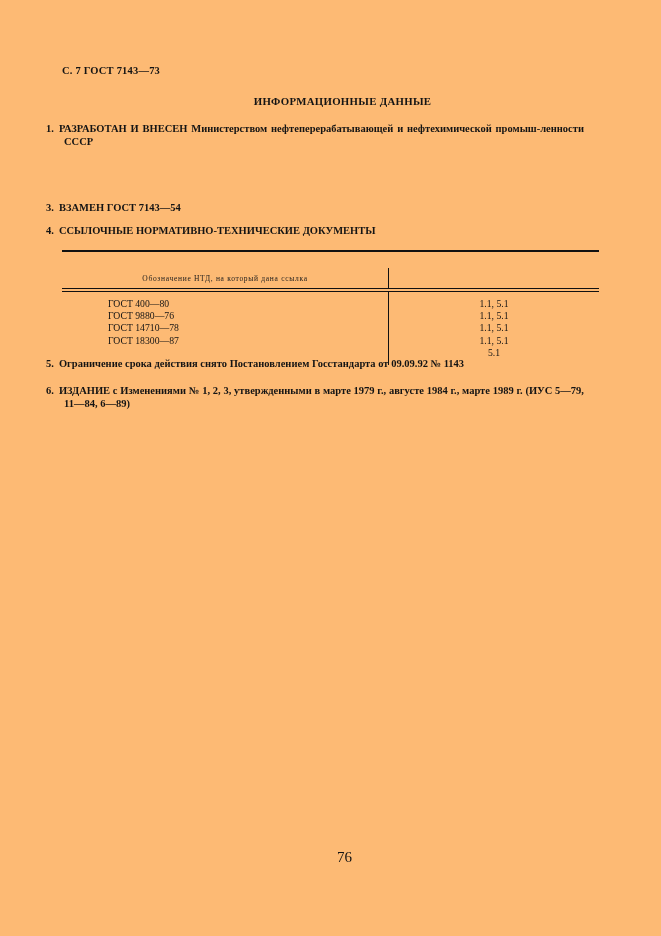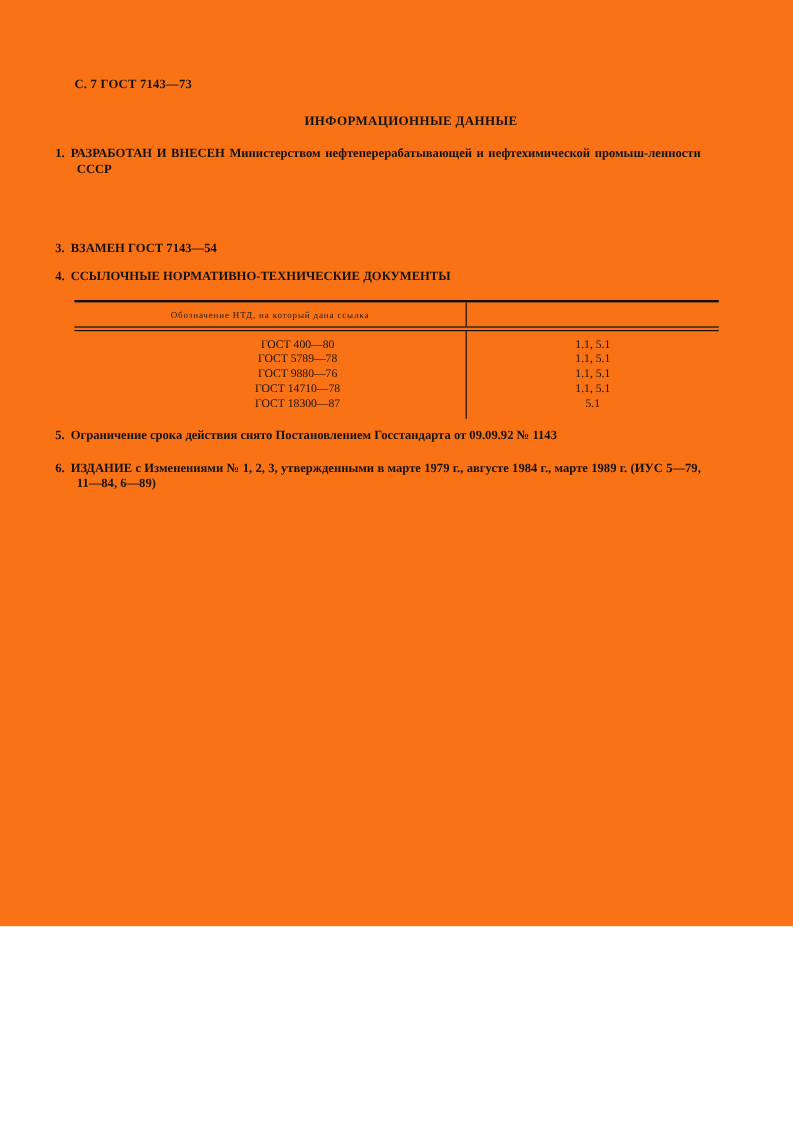--- a/index.html
+++ b/index.html
@@ -1,20 +1,20 @@
 <!DOCTYPE html>
 <html lang="ru"><head>
 <meta charset="utf-8">
 <style>
   html, body { margin: 0; padding: 0; background: #ffffff; }
   .page {
     position: relative;
     width: 661px;
-    height: 772px;
-    background: #f97316;
+    height: 936px;
+    background: #fdba74;
     font-family: "Liberation Serif", "DejaVu Serif", serif;
     color: #141414;
     overflow: hidden;
   }
   .page-header {
     position: absolute;
     left: 62px;
     top: 65px;
     font-size: 10.5px;
     font-weight: bold;
@@ -51,22 +51,22 @@
   .item5 { top: 357px; }
   .item6 { top: 384px; }
 
   .ref-table {
     position: absolute;
     left: 62px;
     top: 250px;
     width: 537px;
     border-top: 2px solid #111;
   }
-  .t-header { display: flex; border-bottom: 4px double #111; }
-  .t-col1 { width: 327px; border-right: 1px solid #111; box-sizing: border-box; text-align: center; }
+  .t-header { display: flex; border-bottom: 4px double #111; margin-top: 16px; }
+  .t-col1 { width: 327px; border-right: 1px solid #111; box-sizing: border-box; }
   .t-col2 { flex: 1; }
   .t-h-cell {
     font-size: 7.5px;
     letter-spacing: 0.7px;
     text-align: center;
     padding: 6px 2px 5px 2px;
     line-height: 9px;
     color: #1c1c1c;
   }
   .t-body { display: flex; }
@@ -104,21 +104,20 @@
     <span class="num">4.</span><span>ССЫЛОЧНЫЕ НОРМАТИВНО-ТЕХНИЧЕСКИЕ ДОКУМЕНТЫ</span>
   </div>
 
   <div class="ref-table">
     <div class="t-header">
       <div class="t-col1 t-h-cell">Обозначение НТД, на который дана ссылка</div>
     </div>
     <div class="t-body">
       <div class="t-col1 t-body-left">
         <div class="t-line">ГОСТ 400—80</div>
-        <div class="t-line">ГОСТ 5789—78</div>
         <div class="t-line">ГОСТ 9880—76</div>
         <div class="t-line">ГОСТ 14710—78</div>
         <div class="t-line">ГОСТ 18300—87</div>
       </div>
       <div class="t-col2 t-body-right">
         <div class="t-line">1.1, 5.1</div>
         <div class="t-line">1.1, 5.1</div>
         <div class="t-line">1.1, 5.1</div>
         <div class="t-line">1.1, 5.1</div>
         <div class="t-line">5.1</div>

